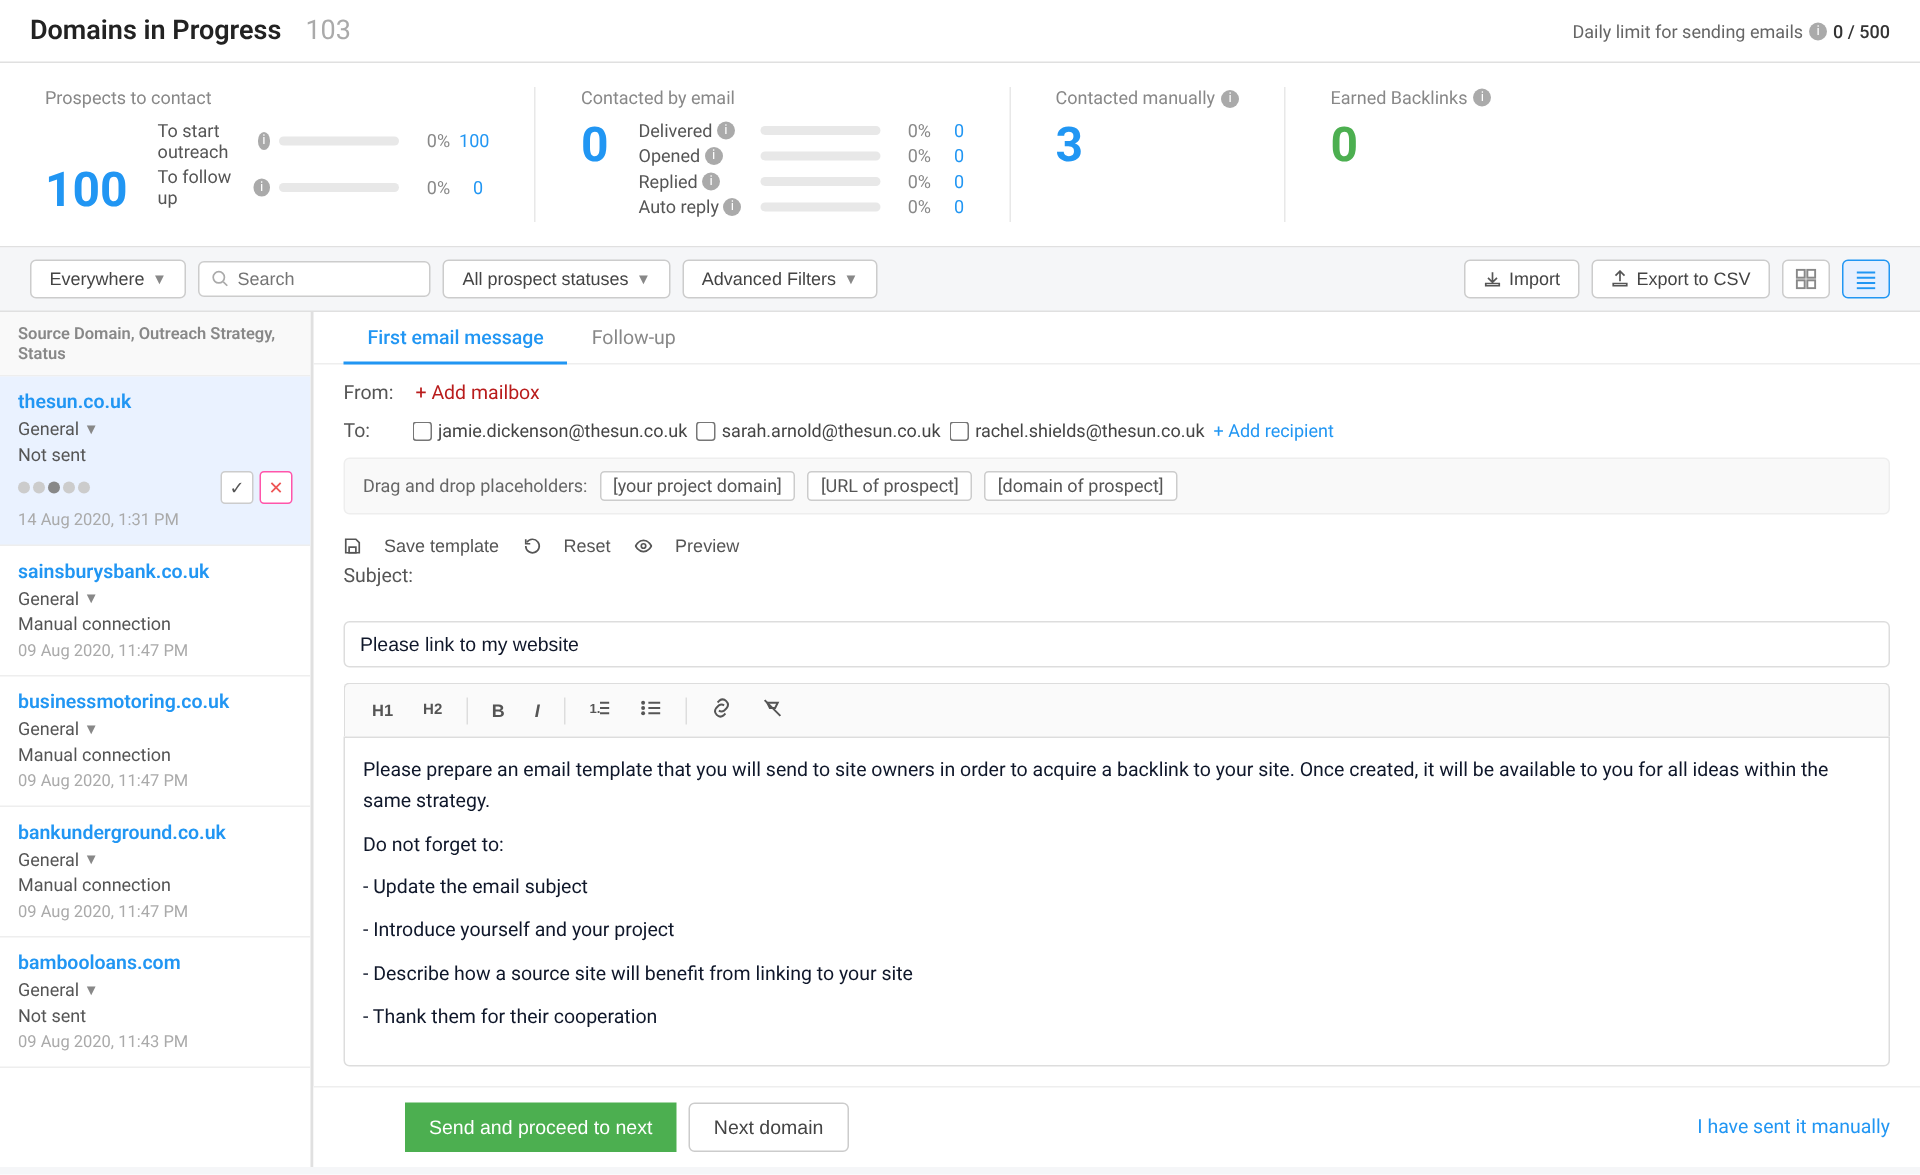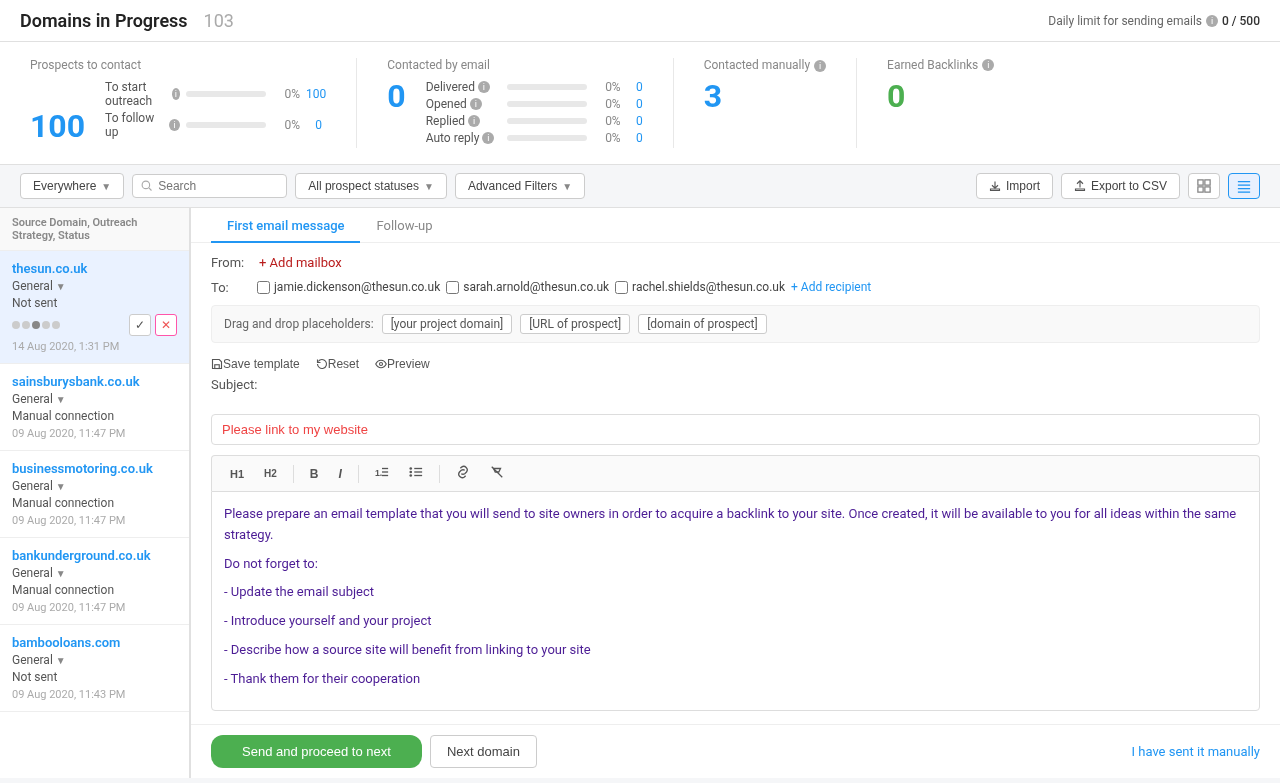--- a/index.html
+++ b/index.html
@@ -46,21 +46,21 @@
       background: #fff; font-size: 12px; color: #444; cursor: pointer;
     }
     .chevron-down { font-size: 10px; color: #888; }
     .search-wrap { display: flex; align-items: center; border: 1px solid #ccc; border-radius: 4px; background: #fff; padding: 4px 8px; gap: 5px; }
     .search-wrap input { border: none; outline: none; font-size: 12px; color: #555; width: 120px; }
 
     
     .main-layout { display: flex; height: calc(783px - 172px - 41px); overflow: hidden; }
 
     
-    .sidebar { width: 190px; background: #fff; border-right: 1px solid #e0e0e0; overflow-y: auto; flex-shrink: 0; }
+    .sidebar { width: 208px; background: #fff; border-right: 1px solid #e0e0e0; overflow-y: auto; flex-shrink: 0; }
     .sidebar-header { padding: 8px 12px; font-size: 11px; color: #888; font-weight: 600; border-bottom: 1px solid #eee; background: #f9f9f9; }
     .sidebar-item { padding: 10px 12px; border-bottom: 1px solid #eee; cursor: pointer; }
     .sidebar-item.active { background: #eaf2ff; }
     .sidebar-item-domain { font-weight: 600; color: #2196f3; font-size: 13px; margin-bottom: 3px; }
     .sidebar-item-strategy { font-size: 12px; color: #555; display: flex; align-items: center; gap: 3px; margin-bottom: 3px; }
     .sidebar-item-status { font-size: 12px; color: #555; margin-bottom: 4px; }
     .sidebar-item-actions { display: flex; align-items: center; gap: 4px; }
     .sidebar-slider { display: flex; align-items: center; gap: 2px; flex: 1; }
     .slider-dot { width: 8px; height: 8px; border-radius: 50%; background: #ccc; }
     .slider-dot.active { background: #888; }
@@ -90,46 +90,46 @@
     .to-row { display: flex; align-items: center; flex-wrap: wrap; gap: 6px; }
     .recipient { display: flex; align-items: center; gap: 4px; font-size: 12px; color: #444; }
     .recipient input[type=checkbox] { cursor: pointer; }
     .add-recipient-link { color: #2196f3; font-size: 12px; cursor: pointer; }
 
     .placeholder-row { background: #f9f9f9; border: 1px solid #eee; border-radius: 4px; padding: 8px 12px; margin-bottom: 8px; display: flex; align-items: center; gap: 8px; flex-wrap: wrap; }
     .placeholder-label { font-size: 12px; color: #666; }
     .placeholder-tag { background: #fff; border: 1px solid #ccc; border-radius: 3px; padding: 2px 8px; font-size: 12px; color: #555; cursor: pointer; }
 
     .template-actions { display: flex; align-items: center; gap: 16px; padding: 6px 0; }
-    .template-action-btn { display: flex; align-items: center; gap: 0; font-size: 12px; color: #555; cursor: pointer; background: none; border: none; }
+    .template-action-btn { display: flex; align-items: center; gap: 15px; font-size: 12px; color: #555; cursor: pointer; background: none; border: none; }
 
     .subject-row { margin-bottom: 10px; }
     .subject-label { font-size: 13px; color: #555; margin-bottom: 22px; }
-    .subject-input { width: 100%; border: 1px solid #ddd; border-radius: 4px; padding: 7px 10px; font-size: 13px; color: #ef4444; outline: none; }
+    .subject-input { width: 100%; border: 1px solid #ddd; border-radius: 4px; padding: 7px 10px; font-size: 13px; color: #0f172a; outline: none; }
 
     .editor-toolbar { display: flex; align-items: center; gap: 4px; border: 1px solid #ddd; border-bottom: none; border-radius: 4px 4px 0 0; padding: 6px 10px; background: #fafafa; }
     .editor-btn { padding: 3px 8px; border: none; background: none; font-size: 12px; font-weight: 600; color: #555; cursor: pointer; border-radius: 3px; }
     .editor-sep { width: 1px; height: 18px; background: #ddd; margin: 0 4px; }
     .h1-btn { font-size: 11px; font-weight: 700; }
     .h2-btn { font-size: 10px; font-weight: 700; }
 
     .editor-body {
       border: 1px solid #ddd; border-radius: 0 0 4px 4px; padding: 12px;
-      font-size: 13px; color: #4c1d95; line-height: 1.6; min-height: 180px;
+      font-size: 13px; color: #0f172a; line-height: 1.6; min-height: 180px;
       background: #fff;
     }
     .editor-body p { margin-bottom: 8px; }
 
     
     .modal-footer {
       display: flex; align-items: center; justify-content: space-between;
       padding: 10px 20px; border-top: 1px solid #eee; background: #fff;
     }
     .footer-actions { display: flex; gap: 8px; }
-    .btn-primary { background: #4caf50; color: #fff; border: none; border-radius: 12px; padding: 8px 31px; font-size: 13px; cursor: pointer; font-weight: 500; }
+    .btn-primary { background: #4caf50; color: #fff; border: none; border-radius: 0; padding: 8px 16px; font-size: 13px; cursor: pointer; font-weight: 500; margin-left: 41px; }
     .btn-secondary { background: #fff; color: #444; border: 1px solid #ccc; border-radius: 4px; padding: 8px 16px; font-size: 13px; cursor: pointer; }
     .manually-link { color: #2196f3; font-size: 13px; cursor: pointer; }
   </style>
 </head>
 <body>
 
 <div class="top-header">
   <div style="display:flex;align-items:baseline;gap:8px;">
     <span class="page-title">Domains in Progress</span>
     <span class="page-count">103</span>

